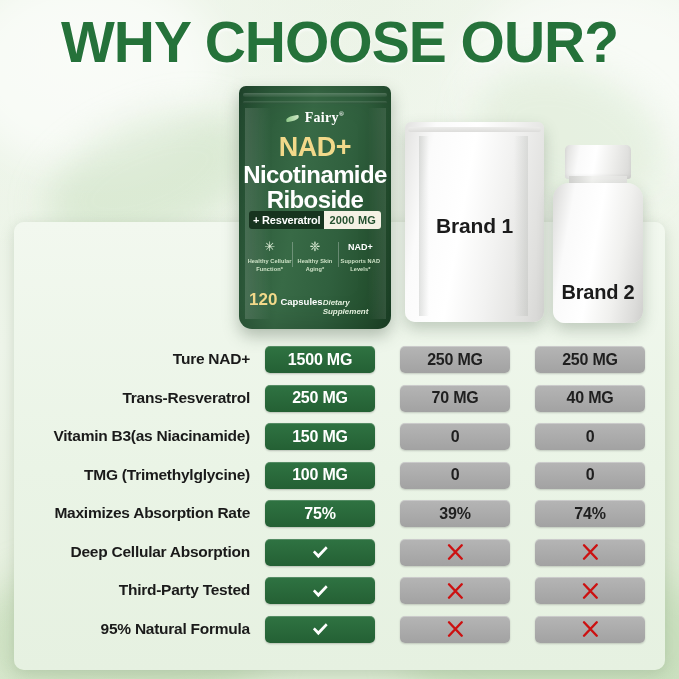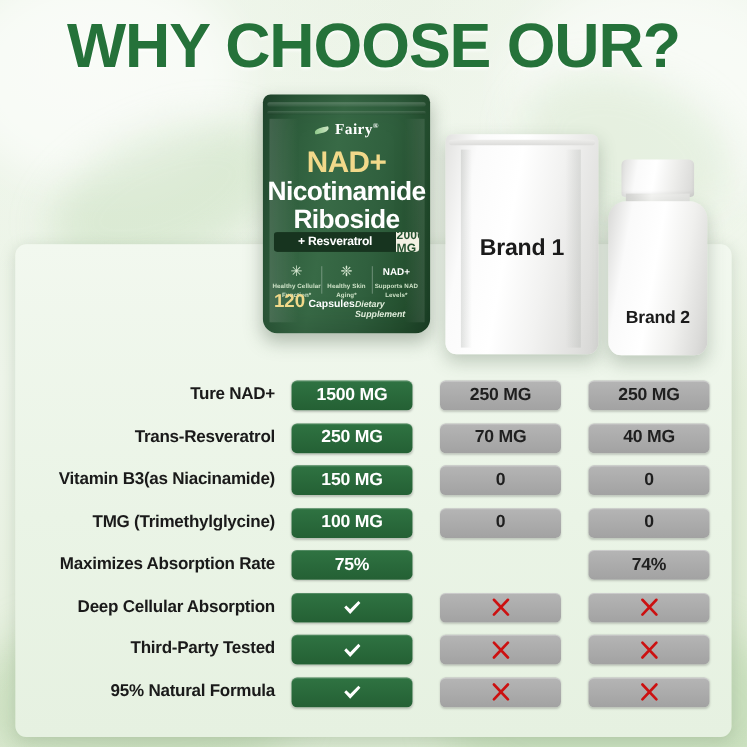--- a/index.html
+++ b/index.html
@@ -41,21 +41,21 @@
     background:linear-gradient(180deg,#f2f8ef 0%,#eaf4e6 55%,#e6f1e1 100%);
     border-radius:10px;
     box-shadow:0 3px 14px rgba(90,120,85,.22);
   }
 
   
   #products{position:absolute;left:0;top:0;width:679px;height:340px;}
 
   
   .pouch{
-    position:absolute;left:239px;top:86px;width:152px;height:217px;
+    position:absolute;left:239px;top:86px;width:152px;height:243px;
     border-radius:7px 7px 13px 13px;
     background:linear-gradient(100deg,#234c31 0%,#2d5c3b 16%,#386a46 40%,#30603e 64%,#24502f 86%,#1d4428 100%);
     box-shadow:0 7px 16px rgba(60,80,60,.35), inset 0 0 34px rgba(0,0,0,.20);
     overflow:hidden;
   }
   .pouch .zip{
     position:absolute;left:4px;right:4px;top:7px;height:4px;
     background:linear-gradient(180deg,rgba(255,255,255,.20),rgba(255,255,255,.04));
     border-radius:3px;
   }
@@ -94,21 +94,21 @@
   .p-name{
     position:absolute;left:0;right:0;top:76px;text-align:center;
     color:#ffffff;font-size:24px;font-weight:700;line-height:1.06;letter-spacing:-.6px;
   }
   .resbar{
     position:absolute;left:10px;right:10px;top:125px;height:18px;
     display:flex;align-items:stretch;border-radius:3px;overflow:hidden;
   }
   .resbar .left{
     background:#17341f;color:#fff;font-size:11px;font-weight:700;
-    display:flex;align-items:center;padding:0 22px;white-space:nowrap;letter-spacing:-.2px;
+    display:flex;align-items:center;padding:0 4px;white-space:nowrap;letter-spacing:-.2px;
   }
   .resbar .right{
     flex:1;background:#f4f1e4;color:#24502f;font-size:11px;font-weight:700;
     display:flex;align-items:center;justify-content:center;letter-spacing:.2px;
   }
   .benefits{
     position:absolute;left:8px;right:8px;top:152px;height:48px;
     display:flex;align-items:flex-start;
   }
   .ben{flex:1;text-align:center;position:relative;}
@@ -158,21 +158,21 @@
     background:linear-gradient(100deg,#d3d3d1,#f4f4f2 40%,#e2e2e0);
   }
   .b2 .body{
     position:absolute;left:0;top:38px;width:90px;height:140px;
     border-radius:16px 16px 12px 12px;
     background:linear-gradient(100deg,#d8d8d6 0%,#fafafa 20%,#ffffff 46%,#f0f0ee 70%,#dcdcda 90%,#cfcfcd 100%);
     box-shadow:0 7px 15px rgba(70,90,70,.28);
   }
   .b2 .lbl{
     position:absolute;left:0;right:0;top:98px;text-align:center;
-    font-size:16px;font-weight:700;color:#1b1b1b;letter-spacing:-.2px;
+    font-size:20px;font-weight:700;color:#1b1b1b;letter-spacing:-.2px;
   }
 
   
   #table{position:absolute;left:0;top:340px;width:679px;}
   .row{position:relative;height:38.5px;padding-left:16px;}
   .rlabel{
     position:absolute;left:8px;width:242px;top:0;height:38.5px;
     display:flex;align-items:center;justify-content:flex-end;
     font-size:15.5px;font-weight:700;color:#1a1a1a;letter-spacing:-.25px;
     white-space:nowrap;
@@ -298,20 +298,21 @@
       </div>
       <div class="row">
         <div class="rlabel">TMG (Trimethylglycine)</div>
         <div class="cell c-ours">100 MG</div>
         <div class="cell c-b1 gray">0</div>
         <div class="cell c-b2 gray">0</div>
       </div>
       <div class="row">
         <div class="rlabel">Maximizes Absorption Rate</div>
         <div class="cell c-ours">75%</div>
+        <div class="cell c-b1 gray">39%</div>
         <div class="cell c-b2 gray">74%</div>
       </div>
       <div class="row">
         <div class="rlabel">Deep Cellular Absorption</div>
         <div class="cell c-ours">
           <svg class="check" viewBox="0 0 24 24" aria-hidden="true">
             <path d="M3.5 12.4l2.2-2.3 4.3 4.2L19 5.2l2.2 2.2-11.2 12z" fill="#ffffff"></path>
           </svg>
         </div>
         <div class="cell c-b1 gray">

